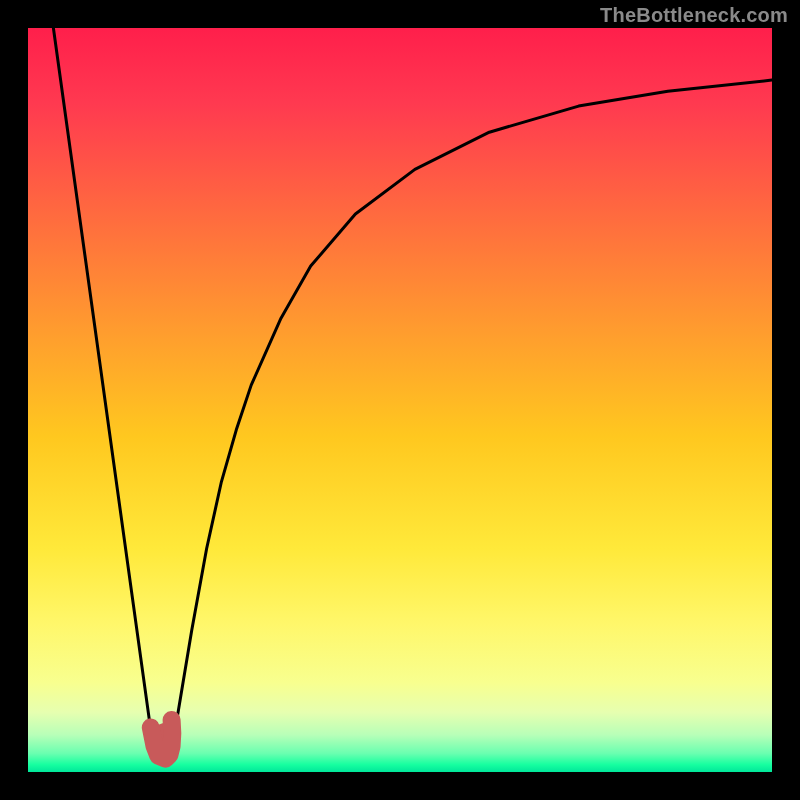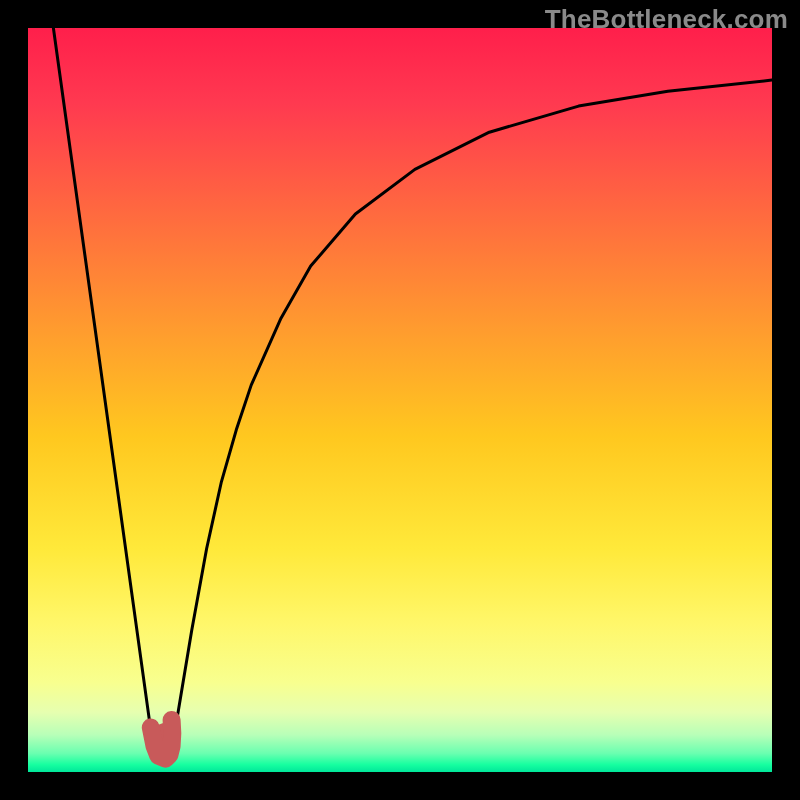--- a/index.html
+++ b/index.html
@@ -24,21 +24,21 @@
     top: 28px;
     width: 744px;
     height: 744px;
     overflow: hidden;
   }
   .watermark {
     position: absolute;
     top: 4px;
     right: 12px;
     font-family: Arial, Helvetica, sans-serif;
-    font-size: 26px;
+    font-size: 20px;
     font-weight: 600;
     color: #8a8a8a;
     letter-spacing: 0.2px;
   }
   .gradient {
     position: absolute;
     inset: 0;
   }
   .curves {
     position: absolute;

